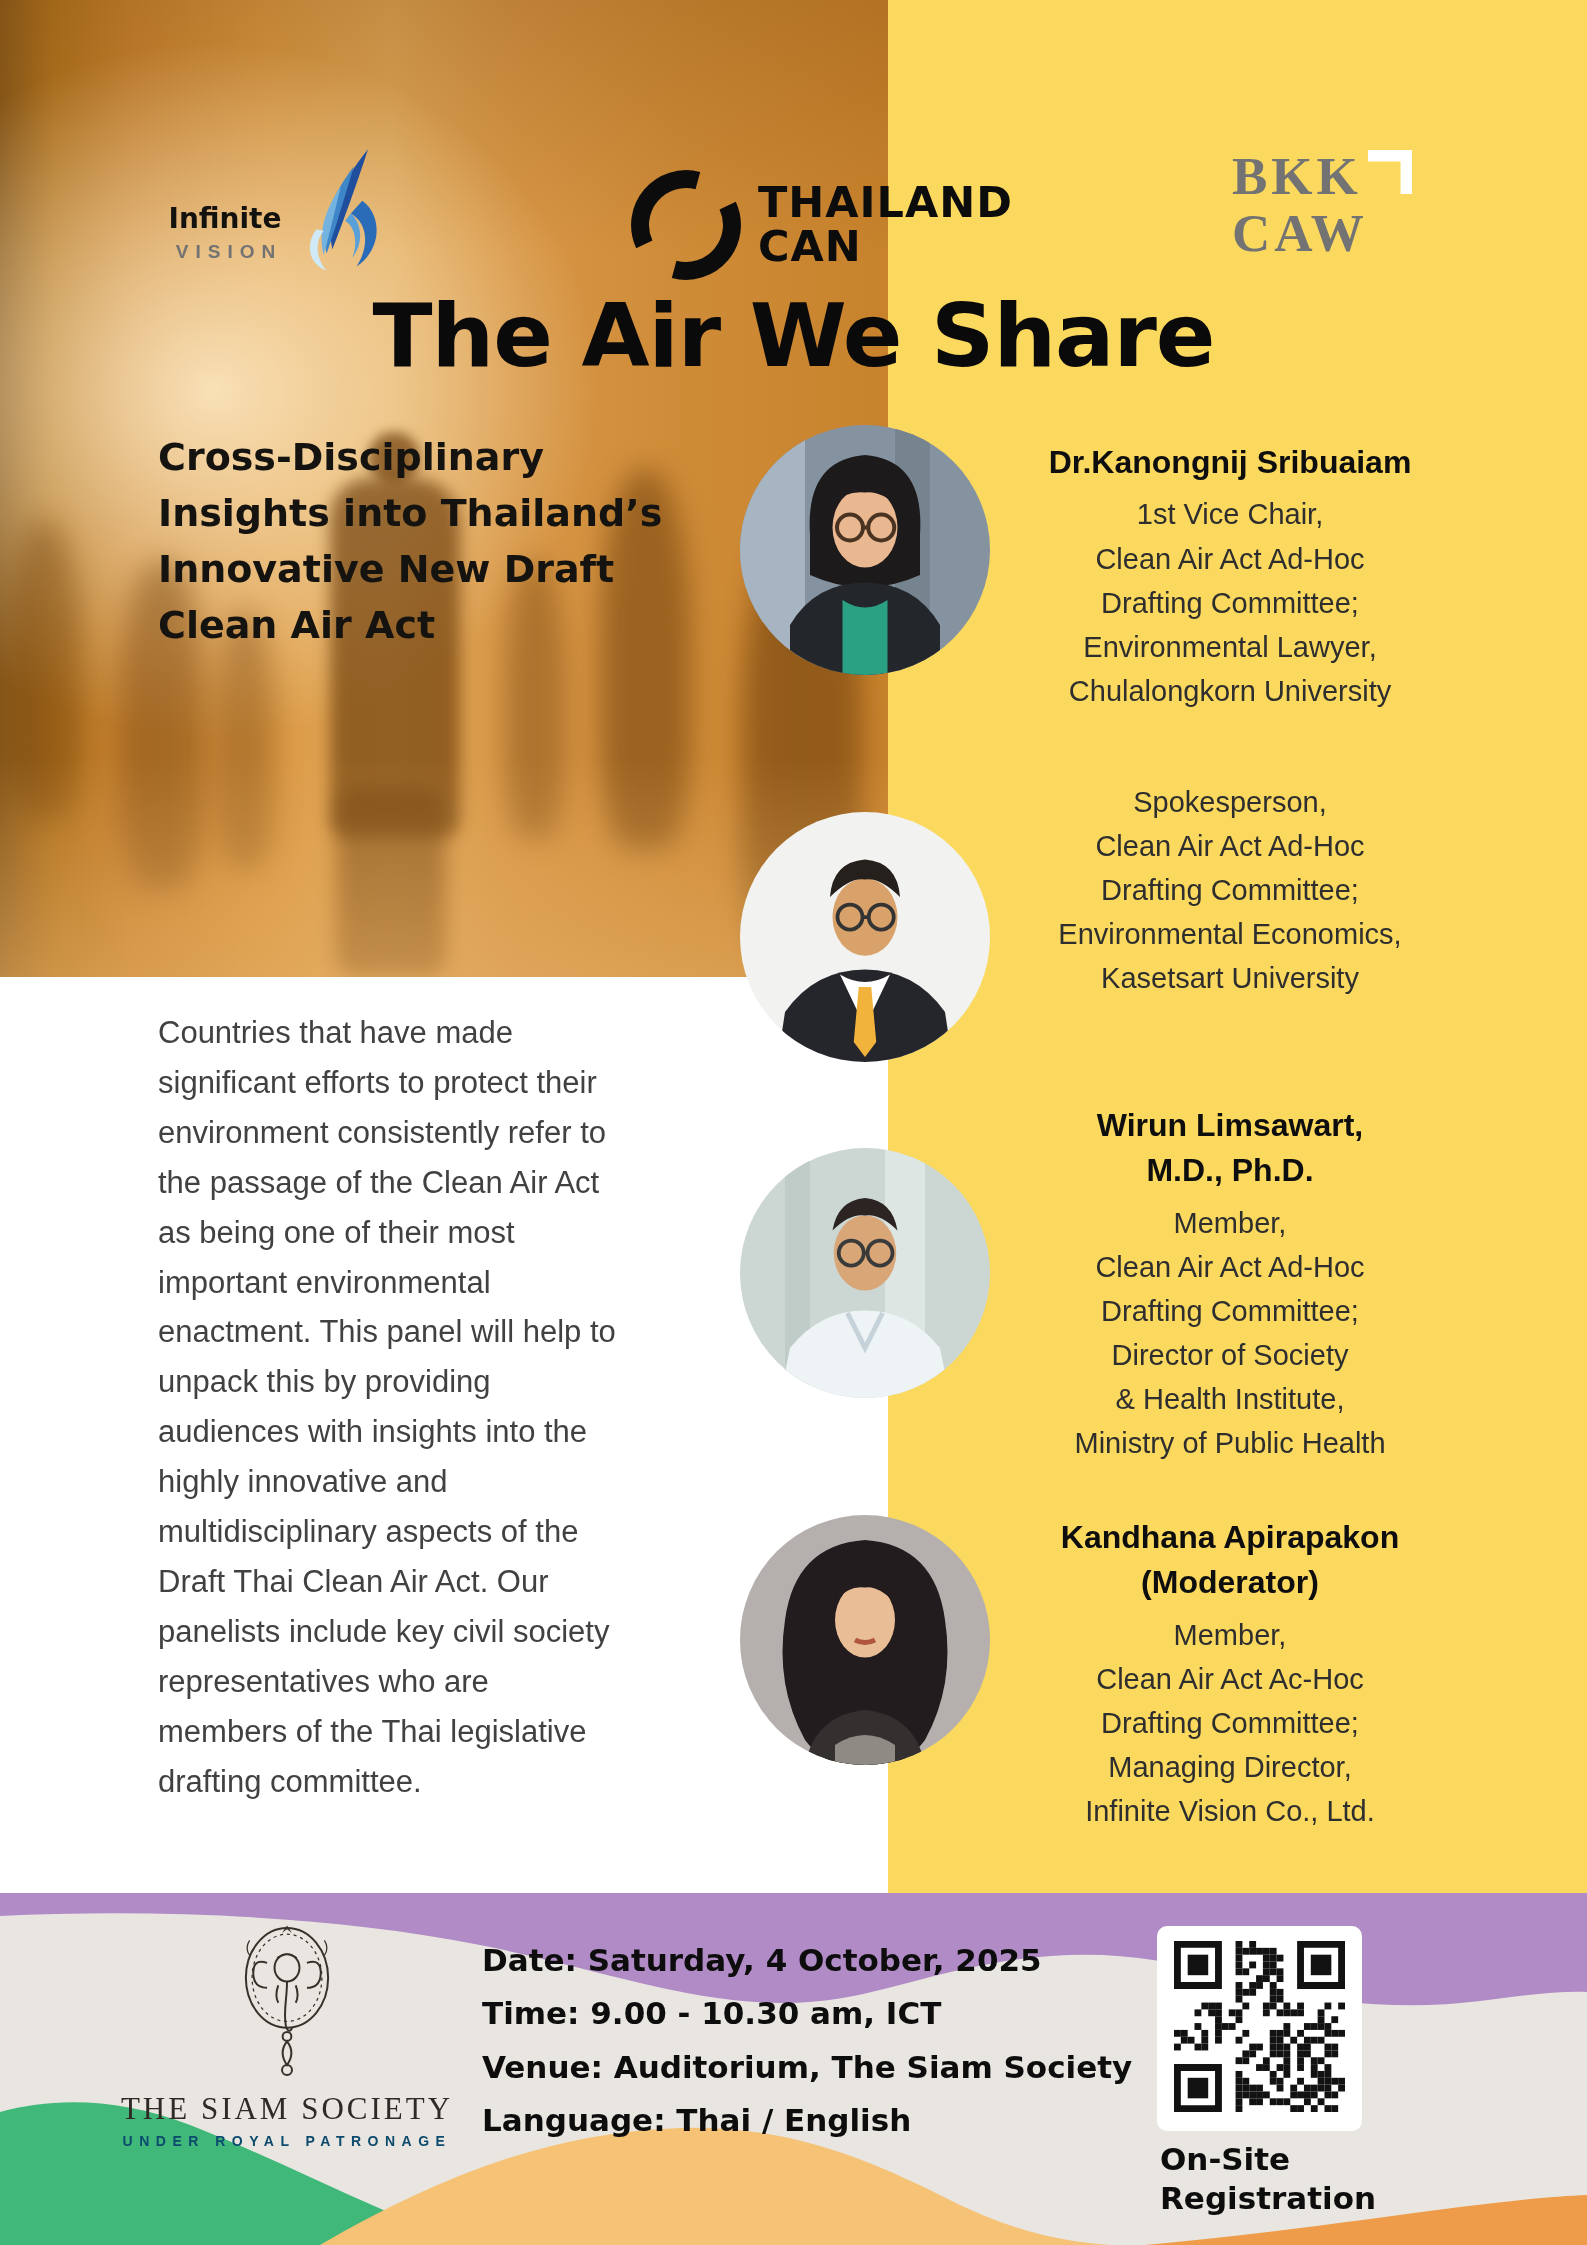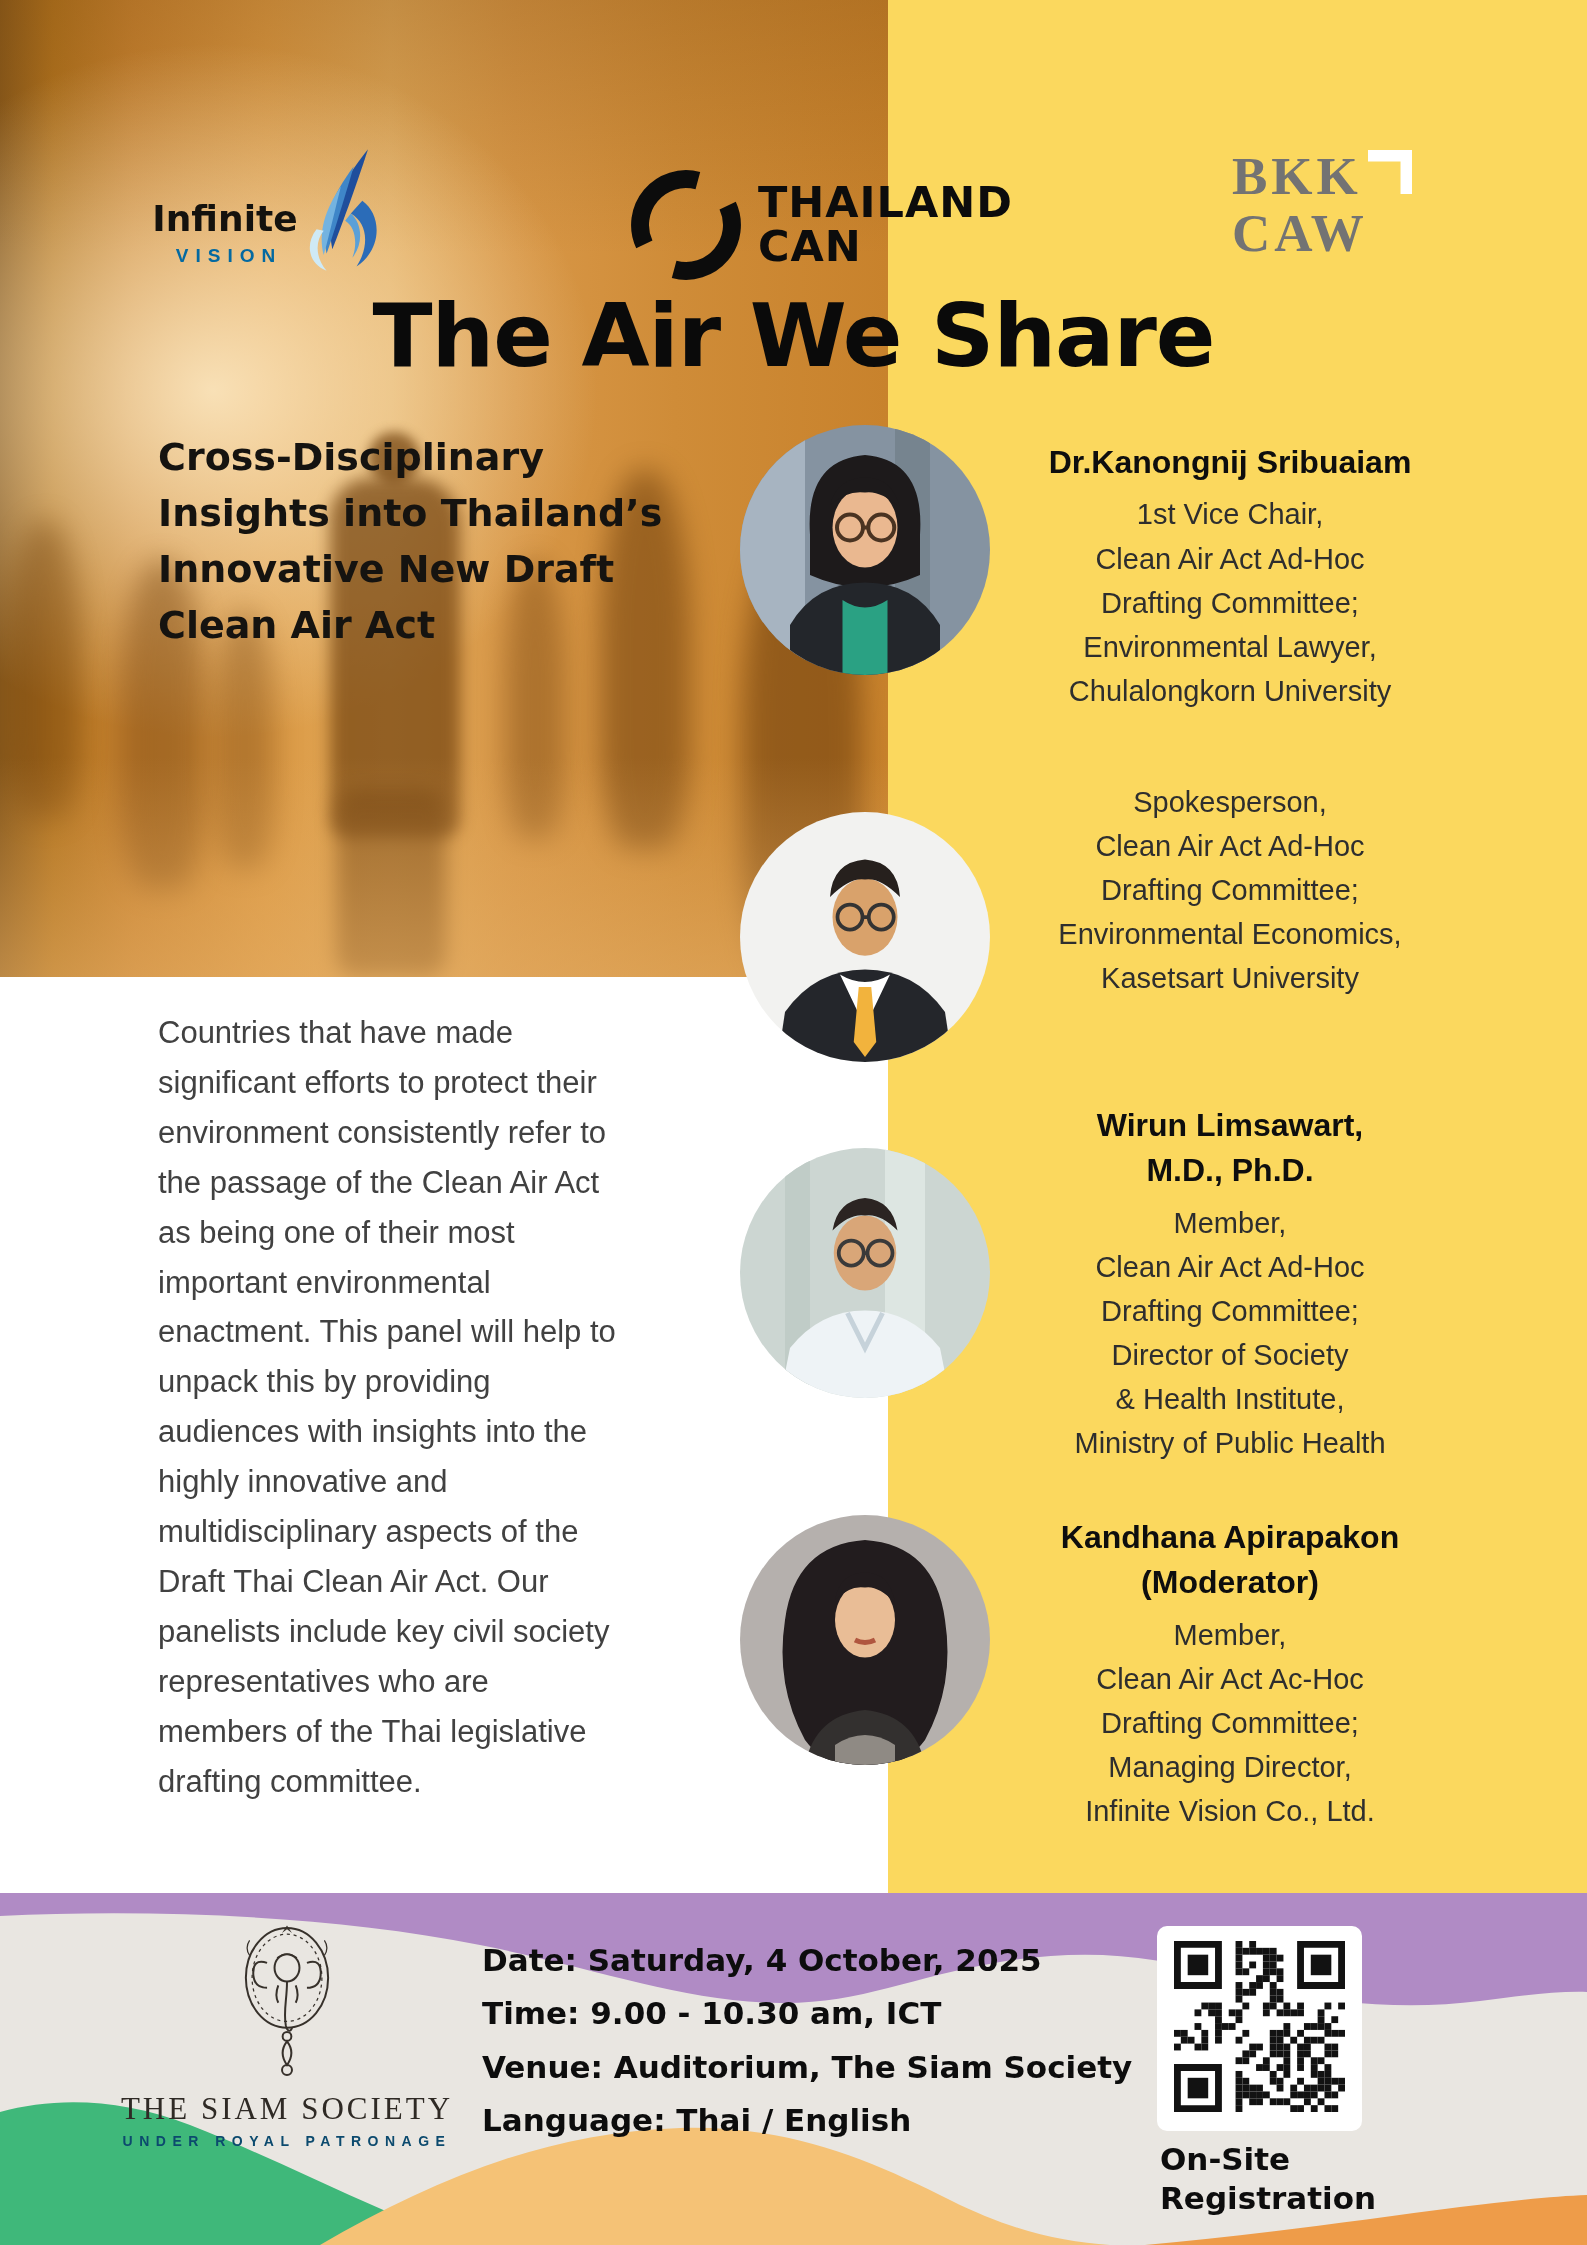--- a/index.html
+++ b/index.html
@@ -31,22 +31,22 @@
   .fig-f{ left:215px; top:610px; width:60px; height:260px; opacity:.35;}
   .haze{ position:absolute; left:0; bottom:0; width:100%; height:220px;
          background:linear-gradient(180deg, rgba(222,162,84,0) 0%, rgba(230,176,104,.55) 100%); filter:none;}
 
   
   .yellow-panel{ position:absolute; left:888px; top:0; width:699px; height:1893px; background:#fbd85e; }
 
   
   .iv-logo{ position:absolute; left:150px; top:140px; width:270px; height:150px; z-index:4; display:flex; align-items:center;}
   .iv-text{ width:150px; text-align:center; margin-top:34px;}
-  .iv-name{ font-family:"DejaVu Sans", sans-serif; font-weight:bold; font-size:36px; color:#14120e; letter-spacing:0; }
-  .iv-sub{ font-size:19px; font-weight:bold; letter-spacing:7px; color:#0369a1; margin-top:6px; margin-left:8px;}
+  .iv-name{ font-family:"DejaVu Sans", sans-serif; font-weight:bold; font-size:28px; color:#14120e; letter-spacing:0; }
+  .iv-sub{ font-size:19px; font-weight:bold; letter-spacing:7px; color:#737373; margin-top:6px; margin-left:8px;}
   .iv-wave{ margin-left:-12px; }
 
   .tc-logo{ position:absolute; left:630px; top:166px; z-index:4; display:flex; align-items:center;}
   .tc-text{ margin-left:16px; font-family:"DejaVu Sans", sans-serif; font-weight:bold; font-size:43px; line-height:1.02; color:#0c0c0c; letter-spacing:1px;}
 
   .bkk-logo{ position:absolute; left:1232px; top:148px; z-index:4; color:#737373;
              font-family:Liberation Serif, serif; font-weight:bold; }
   .bkk-row{ display:flex; align-items:flex-start;}
   .bkk-line{ font-size:53px; line-height:1.08; letter-spacing:4px;}
   .bkk-arrow{ margin-left:6px; margin-top:2px;}

